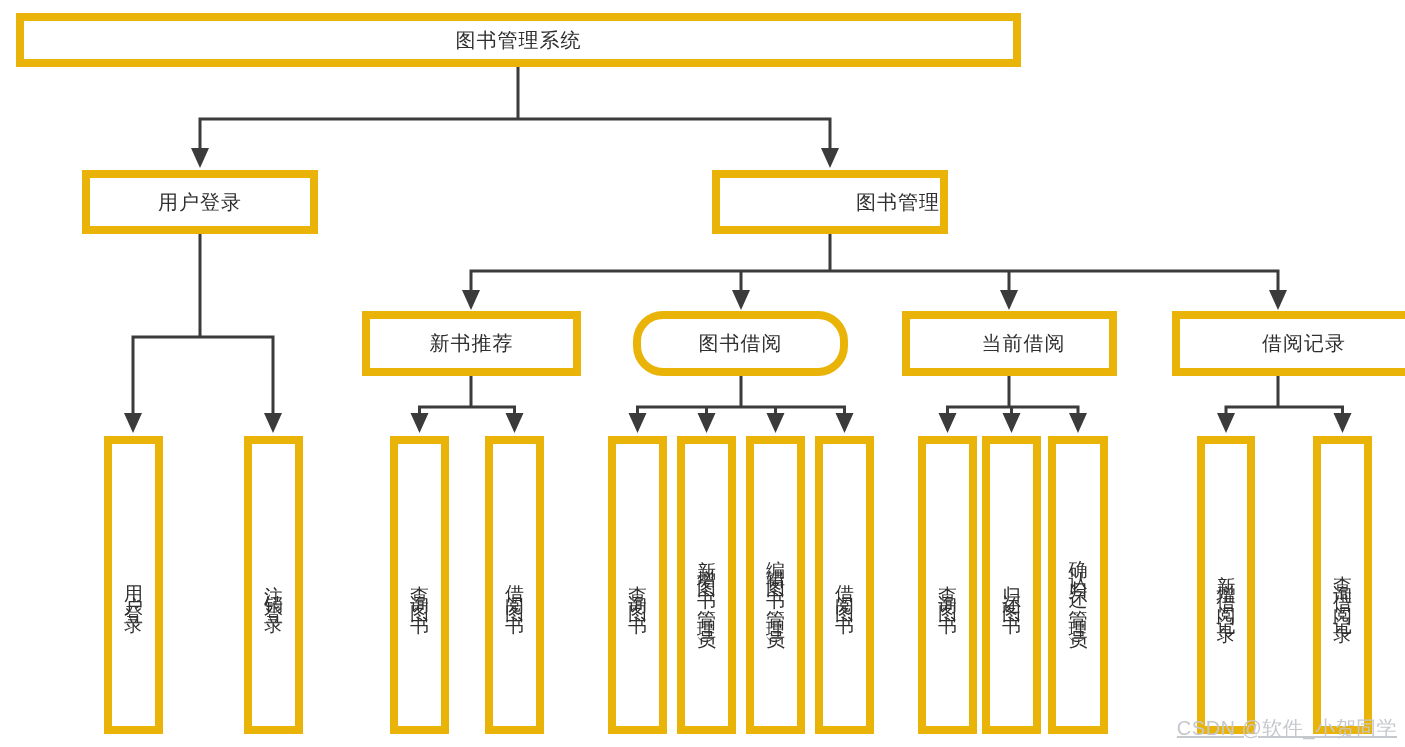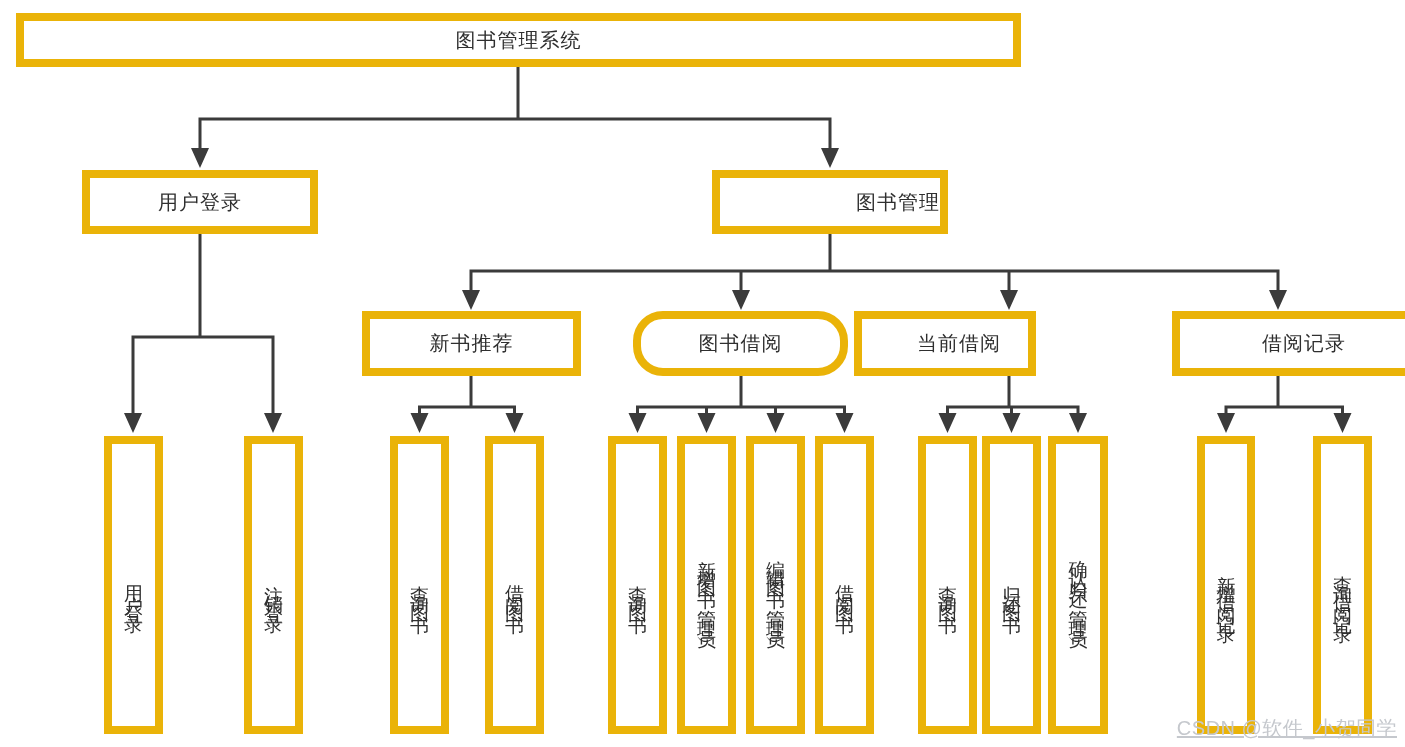--- a/index.html
+++ b/index.html
@@ -104,21 +104,21 @@
   <div class="node h" style="left:712px; top:170px; width:236px; height:64px;justify-content:flex-end;">
     <span class="label">图书管理</span>
   </div>
 
   <div class="node h" style="left:362px; top:311px; width:219px; height:65px;">
     <span class="label">新书推荐</span>
   </div>
   <div class="node h" style="left:633px; top:311px; width:215px; height:65px;border-radius:30px;">
     <span class="label">图书借阅</span>
   </div>
-  <div class="node h" style="left:854px; top:311px; width:182px; height:65px;padding-left:28px;">
+  <div class="node h" style="left:902px; top:311px; width:215px; height:65px;padding-left:28px;">
     <span class="label">当前借阅</span>
   </div>
   <div class="node h" style="left:1172px; top:311px; width:264px; height:65px;">
     <span class="label">借阅记录</span>
   </div>
 
   <div class="node v" style="left:104px; top:436px; width:59px; height:298px;">
     <span class="label">用户登录</span>
   </div>
   <div class="node v" style="left:244px; top:436px; width:59px; height:298px;">

